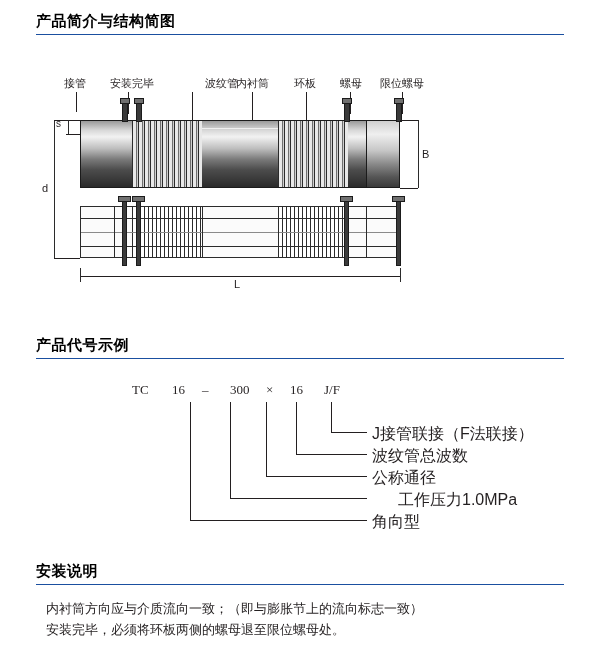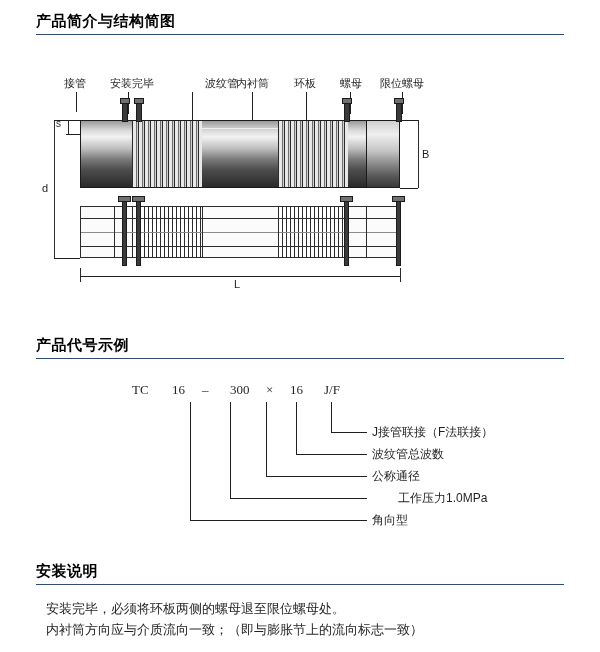--- a/index.html
+++ b/index.html
@@ -146,21 +146,21 @@
     height: 160px;
   }
   .code-token {
     position: absolute;
     font-size: 13px;
     font-family: "Liberation Serif", serif;
     white-space: nowrap;
   }
   .code-desc {
     position: absolute;
-    font-size: 12px;
+    font-size: 16px;
     white-space: nowrap;
     color: #231f20;
   }
   .tick {
     position: absolute;
     background: #231f20;
   }
   
   #install-text {
     position: absolute;
@@ -288,15 +288,15 @@
   <div class="code-desc" style="left:332px; top:74px;">波纹管总波数</div>
   <div class="code-desc" style="left:332px; top:96px;">公称通径</div>
   <div class="code-desc" style="left:332px; top:118px;margin-left:26px;">工作压力1.0MPa</div>
   <div class="code-desc" style="left:332px; top:140px;">角向型</div>
 </div>
 
 <div class="section-title" style="left:36px; top:562px;">安装说明</div>
 <div class="underline" style="left:36px; top:584px; width:528px;"></div>
 
 <div id="install-text">
+  <div>内衬筒方向应与介质流向一致；（即与膨胀节上的流向标志一致）</div>
   <div>安装完毕，必须将环板两侧的螺母退至限位螺母处。</div>
-  <div>内衬筒方向应与介质流向一致；（即与膨胀节上的流向标志一致）</div>
 </div>
 
 </body></html>

